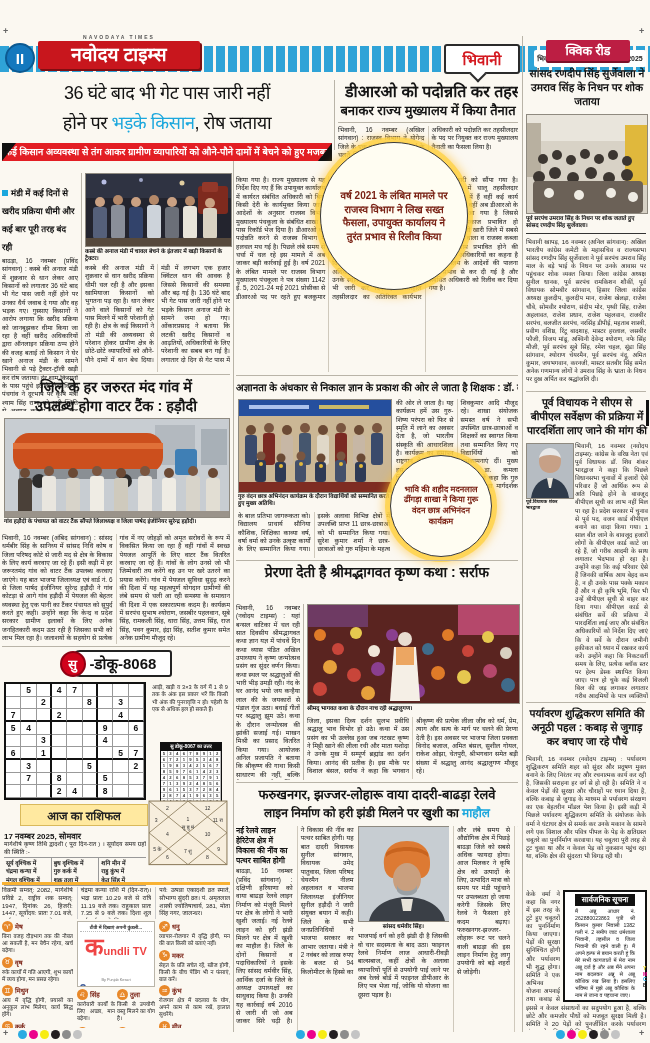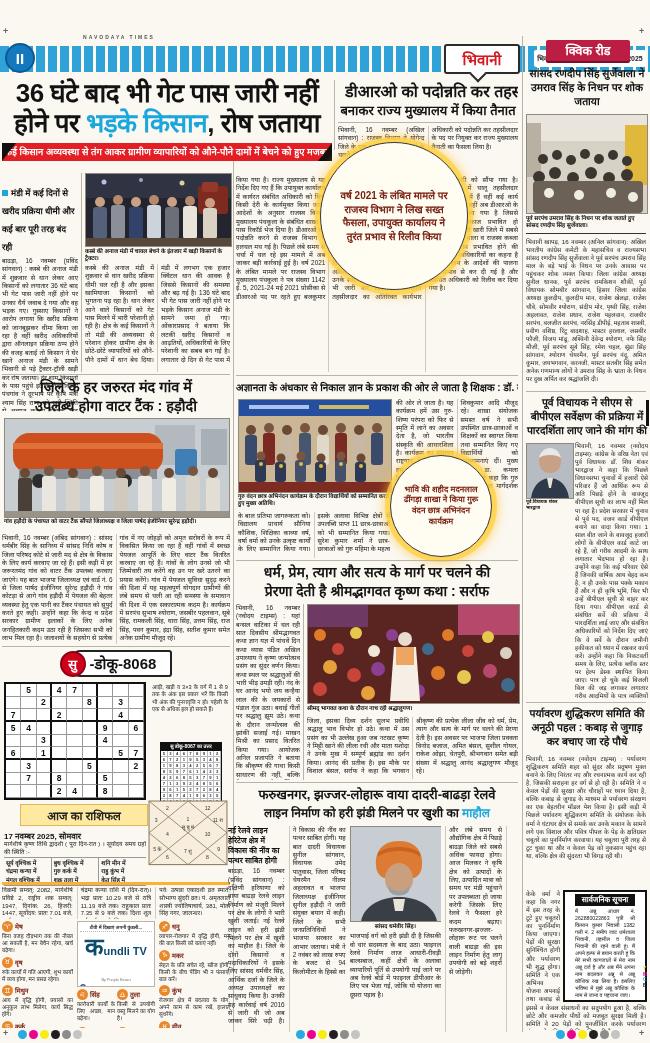--- a/index.html
+++ b/index.html
@@ -18,21 +18,21 @@
   .edition{left:444px;top:44px;width:72px;height:26px;background:#fff;border:2px solid #2b2b2b;border-radius:3px;
            color:#d41920;font-weight:900;font-size:15px;display:flex;align-items:center;justify-content:center;}
   .edition-tri{left:472px;top:68px;width:10px;height:10px;background:#fff;border-right:2px solid #2b2b2b;border-bottom:2px solid #2b2b2b;transform:rotate(45deg);}
   .dateline{left:534px;top:50px;width:112px;height:17px;background:#fff;border-radius:2px;display:flex;align-items:center;
             justify-content:center;font-size:7px;font-weight:bold;color:#222;gap:3px;white-space:nowrap;}
   .reddot{width:4px;height:4px;background:#d41920;border-radius:1px;display:inline-block;}
   
   .vrule{width:1px;background:#b9b4a8;}
   .hrule{height:1px;background:#b9b4a8;}
   
-  .hl-xl{font-weight:700;font-size:26px;line-height:30px;text-align:center;letter-spacing:-.5px;white-space:nowrap;overflow:hidden;color:#121212;}
+  .hl-xl{font-weight:400;font-size:18px;line-height:30px;text-align:center;letter-spacing:-.5px;white-space:nowrap;overflow:hidden;color:#121212;}
   .cyan{color:#1ba7dd;}
   .banner{background:#111;}
   .banner-in{background:#e31e24;color:#fff;font-weight:bold;font-size:9.5px;line-height:18px;text-align:center;
              clip-path:polygon(14px 0,100% 0,calc(100% - 14px) 100%,0 100%);white-space:nowrap;overflow:hidden;}
   .hl-md{font-weight:900;text-align:center;white-space:nowrap;overflow:hidden;color:#141414;}
   .bodytx{font-size:6.4px;line-height:1.3;text-align:justify;color:#222;overflow:hidden;}
   .cols2{column-count:2;column-gap:7px;column-rule:1px solid #cfc9bc;}
   .cols3{column-count:3;column-gap:7px;column-rule:1px solid #cfc9bc;}
   .caption{font-size:5.9px;line-height:1.25;color:#111;font-weight:bold;overflow:hidden;}
   .sidehead{font-weight:900;font-size:8.6px;line-height:1.3;color:#111;}
@@ -75,21 +75,21 @@
   .planet-col{flex:1;border-right:1px solid #999;padding:1px 2px;font-size:6px;font-weight:bold;line-height:1.4;}
   .planet-col:last-child{border-right:none;}
   .orangebar{background:#f9b233;height:3px;}
   .zod{margin-bottom:3px;overflow:hidden;}
   .zod-head{display:flex;align-items:center;gap:2px;margin-bottom:1px;}
   .zod-ic{width:11px;height:11px;border-radius:50%;background:#e8882a;color:#fff;font-size:7px;display:flex;align-items:center;justify-content:center;flex:none;}
   .zod-nm{font-size:6.6px;font-weight:900;color:#7a2215;}
   .zod-tx{font-size:5.5px;line-height:1.25;text-align:justify;color:#222;}
   .adbox{border:1px solid #b9b4a8;background:#fff;padding:2px;box-sizing:border-box;text-align:center;overflow:hidden;}
   .ad-top{font-size:4.8px;font-weight:bold;color:#333;border-bottom:1px dotted #bbb;padding-bottom:1px;}
-  .ad-logo{font-weight:900;color:#0c4a6e;line-height:1;margin:3px 0 19px;}
+  .ad-logo{font-weight:900;color:#ef4444;line-height:1;margin:3px 0 19px;}
   .ad-k{font-size:24px;} .ad-rest{font-size:11px;} .ad-by{font-size:3.8px;color:#777;}
   .ad-link{display:flex;align-items:center;gap:2px;font-size:4.1px;color:#333;margin-top:2px;text-align:left;}
   .fb-ic{width:6px;height:6px;border-radius:50%;background:#3b5998;color:#fff;font-size:4.5px;display:flex;align-items:center;justify-content:center;flex:none;}
   .yt-ic{width:7px;height:5px;border-radius:1px;background:#e62117;position:relative;flex:none;}
   .yt-ic:after{content:"";position:absolute;left:2.5px;top:1px;border-left:2.5px solid #fff;border-top:1.5px solid transparent;border-bottom:1.5px solid transparent;}
   .ad-bot{border-top:1px solid #ddd;margin-top:2px;padding-top:1px;font-size:4.2px;color:#444;font-weight:bold;}
   
   .reg-dots{display:flex;gap:2px;}
   .reg-dots span{width:9px;height:9px;border-radius:50%;display:inline-block;}
   #edge-letters{display:flex;flex-direction:column;font-size:5px;font-weight:900;line-height:1.1;}
@@ -101,20 +101,21 @@
 
   <div class="crop" style="left:3px;top:26px;">+</div>
   <div class="crop" style="left:639px;top:26px;">+</div>
   <div class="crop" style="left:3px;top:1028px;">+</div>
   <div class="crop" style="left:639px;top:1028px;">+</div>
 
   <div class="abs stripes"></div>
   <div class="abs pgcircle">II</div>
   <div class="abs logo-wrap">
     <div class="logo-small">NAVODAYA TIMES</div>
+    <div class="logo-red">नवोदय टाइम्स</div>
   </div>
   <div class="abs edition">भिवानी</div>
   <div class="abs edition-tri"></div>
   <div class="abs dateline">
     <span>भिवानी</span>
       <span class="reddot"></span>
     <span>सोमवार</span>
       <span class="reddot"></span>
     <span>17 नवम्बर , 2025</span>
   </div>
@@ -603,21 +604,20 @@
   <div class="abs caption" style="left:238px;top:493px;width:152px;height:16px;">गुरु वंदन छात्र अभिनंदन कार्यक्रम के दौरान विद्यार्थियों को सम्मानित करते हुए मुख्य अतिथि।</div>
   <div class="abs bodytx cols2" style="left:396px;top:399px;width:122px;height:146px;">की ओर ले जाता है। यह कार्यक्रम हमें उस गुरु-शिष्य परंपरा को फिर से स्मृति में लाने का अवसर देता है, जो भारतीय संस्कृति की आधारशिला है। कार्यक्रम का समापन राष्ट्रगान के साथ हुआ। इस अवसर पर परिषद के जिला अध्यक्ष गौरव कुमार शर्मा, शाखा अध्यक्ष अशोक कुमार बसिष्ठ, प्रांतीय सचिव शिवकुमार आदि मौजूद रहे। शाखा संयोजक समस्त वर्ष ने सभी उपस्थित छात्र-छात्राओं व शिक्षकों का स्वागत किया तथा सम्मानित किए गए विद्यार्थियों को शुभकामनाएं दीं। मुख्य वक्ता डा. कमला भारद्वाज ने कहा कि गुरु ही वह सच्चा मार्गदर्शक होता है।</div>
   <div class="abs bodytx cols2" style="left:238px;top:512px;width:152px;height:46px;">के बाल प्रतिभा जागरूकता को। विद्यालय प्राचार्य सौनिया कौशिक, शिक्षिका काव्या वर्ष, वर्षा वर्मा को उनके उत्कृष्ट कार्यों के लिए सम्मानित किया गया। इसके अलावा विभिन्न क्षेत्रों में उपलब्धि प्राप्त 11 छात्र-छात्राओं को भी सम्मानित किया गया। सुरेश कुमार शर्मा ने छात्र-छात्राओं को गुरु महिमा के महत्व बारे संबोधित किया। इस मौके पर मुख्य अतिथि डा. कमला भारद्वाज ने कहा कि गुरुजी बहुत सच्चे मार्गदर्शक होते हैं, जो विद्यार्थियों को अज्ञानता के अंधकार से निकालकर ज्ञान के प्रकाश की ओर ले जाते हैं।</div>
   <div class="abs circleq" style="left:390px;top:455px;width:100px;height:100px;font-size:8.2px;line-height:1.3;">
     <div style="width:76px;">भावि की शहीद मदनलाल ढींगड़ा शाखा ने किया गुरू वंदन छात्र अभिनंदन कार्यक्रम</div>
   </div>
 
   <div class="abs hrule" style="left:236px;top:560px;width:282px;"></div>
 
   <div class="abs" style="left:236px;top:563px;width:282px;">
-    <div class="hl-md" style="font-size:14px;line-height:19px;">धर्म, प्रेम, त्याग और सत्य के मार्ग पर चलने की</div>
     <div class="hl-md" style="font-size:14px;line-height:19px;">प्रेरणा देती है श्रीमद्भागवत कृष्ण कथा : सर्राफ</div>
   </div>
   <div class="abs bodytx" style="left:236px;top:604px;width:64px;height:176px;">भिवानी, 16 नवम्बर (नवोदय टाइम्स) : यहां बन्सल वाटिका में चल रही सात दिवसीय श्रीमद्भागवत कथा ज्ञान यज्ञ में पांचवें दिन कथा व्यास पंडित अखिल उपाध्याय ने कृष्ण जन्मोत्सव प्रसंग का सुंदर वर्णन किया। कथा स्थल पर श्रद्धालुओं की भारी भीड़ उमड़ी रही। नंद के घर आनंद भयो जय कन्हैया लाल की के जयकारों से पंडाल गूंज उठा। बधाई गीतों पर श्रद्धालु झूम उठे। कथा के दौरान जन्मोत्सव की झांकी सजाई गई। माखन मिश्री का प्रसाद वितरित किया गया। आयोजक अनिल प्रजापति ने बताया कि श्रीकृष्ण की गाथा किसी साधारण की नहीं, बल्कि प्रेम, सहजता और धार्मिकता की है।</div>
   <div class="abs vrule" style="left:303px;top:604px;height:176px;"></div>
   <div class="abs photo" style="left:307px;top:604px;width:211px;height:98px;">
     <svg viewBox="0 0 211 98" preserveAspectRatio="none">
       <rect width="211" height="98" fill="#5a2420"></rect>
       <rect x="150" y="0" width="61" height="30" fill="#b5486b"></rect>
         <rect x="0" y="0" width="60" height="22" fill="#6e3a63"></rect>
       <g>
@@ -651,21 +651,21 @@
   </div>
   <div class="abs caption" style="left:307px;top:705px;width:211px;height:10px;">श्रीमद् भागवत कथा के दौरान नाच रही श्रद्धालुगण।</div>
   <div class="abs bodytx cols2" style="left:307px;top:717px;width:211px;height:62px;">जिला, इसका दिव्य दर्शन सुलभ प्रवीधि श्रद्धालु भाव विभोर हो उठे। कथा में उस प्रसंग का भी उल्लेख हुआ जब नटखट कृष्ण ने मिट्टी खाने की लीला रची और माता यशोदा ने उनके मुख में सम्पूर्ण ब्रह्मांड का दर्शन किया। आनंद की प्रतीक है। इस मौके पर विशाल बंसल, सर्राफ ने कहा कि भगवान श्रीकृष्ण की प्रत्येक लीला जीव को धर्म, प्रेम, त्याग और सत्य के मार्ग पर चलने की प्रेरणा देती है। इस अवसर पर भाजपा जिला प्रवक्ता विनोद बजाज, अमित बंसल, सुशील गोयल, राकेश ओझा, चेतपुरी, श्रीभगवान समेत बड़ी संख्या में श्रद्धालु आनंद श्रद्धालुगण मौजूद रहे।</div>
 
   <div class="abs hrule" style="left:236px;top:782px;width:282px;"></div>
 
   <div class="abs" style="left:236px;top:786px;width:282px;">
     <div class="hl-md" style="font-size:13px;line-height:18px;">फरुखनगर, झज्जर-लोहारू वाया दादरी-बाढड़ा रेलवे</div>
     <div class="hl-md" style="font-size:12px;line-height:18px;"><span>लाइन निर्माण को हरी झंडी मिलने पर खुशी का </span><span class="cyan">माहौल</span></div>
   </div>
-  <div style="position:absolute;left:228px;top:826px;width:282px;height:206px;display:flex;gap:4px;">
+  <div style="position:absolute;left:236px;top:826px;width:282px;height:206px;display:flex;gap:4px;">
     <div style="width:62px;overflow:hidden;">
       <div class="sidehead" style="font-size:7.6px;margin-bottom:2px;">नई रेलवे लाइन हेरिटेज क्षेत्र में विकास की नींव का पत्थर साबित होगी</div>
       <div class="bodytx" style="height:158px;">बाढड़ा, 16 नवम्बर (प्रविंद सांगवान) : दक्षिणी हरियाणा को वाया बाढड़ा रेलवे लाइन निर्माण को मंजूरी मिलने पर क्षेत्र के लोगों ने भारी खुशी जताई। नई रेलवे लाइन को हरी झंडी मिलने पर क्षेत्र में खुशी का माहौल है। जिले के दोनों किसानों व पदाधिकारियों ने इसके लिए सांसद धर्मवीर सिंह, आर्थिक दर्जा के जिले के अध्यक्ष उपाध्यक्षों का साधुवाद किया है। उनकी यह कार्रवाई वर्ष 2016 से जारी थी जो अब जाकर सिरे चढ़ी है। क्षेत्रीय अधिकारियों ने इसे भाजपा की पीढ़ पदयात्रा बताया।</div>
     </div>
     <div class="bodytx" style="width:58px;border-left:1px solid #cfc9bc;padding-left:3px;">ने विकास की नींव का पत्थर साबित होगी। यह बात दादरी विधायक सुनील सांगवान, विधायक उमेद पातुवास, जिला परिषद चेयरमैन नीलम अहलावत व भाजपा जिलाध्यक्ष इंजीनियर सुनील हड़ौदी ने जारी संयुक्त बयान में कही। जिले के सभी जनप्रतिनिधियों ने भाजपा सरकार का आभार जताया। मंत्री ने 2 नवंबर को लाख रुपए के बजट से 94 किलोमीटर के हिस्से का</div>
     <div style="width:100px;overflow:hidden;">
       <div class="photo" style="width:96px;height:94px;margin:0 auto;">
         <svg viewBox="0 0 96 94" preserveAspectRatio="none">
           <rect width="96" height="94" fill="#c7cdd2"></rect>
           <path d="M48 14 C30 14 24 26 25 38 C25 46 30 50 33 51 L63 51 C66 50 71 46 71 38 C72 26 66 14 48 14 Z" fill="#dd7a33"></path>

